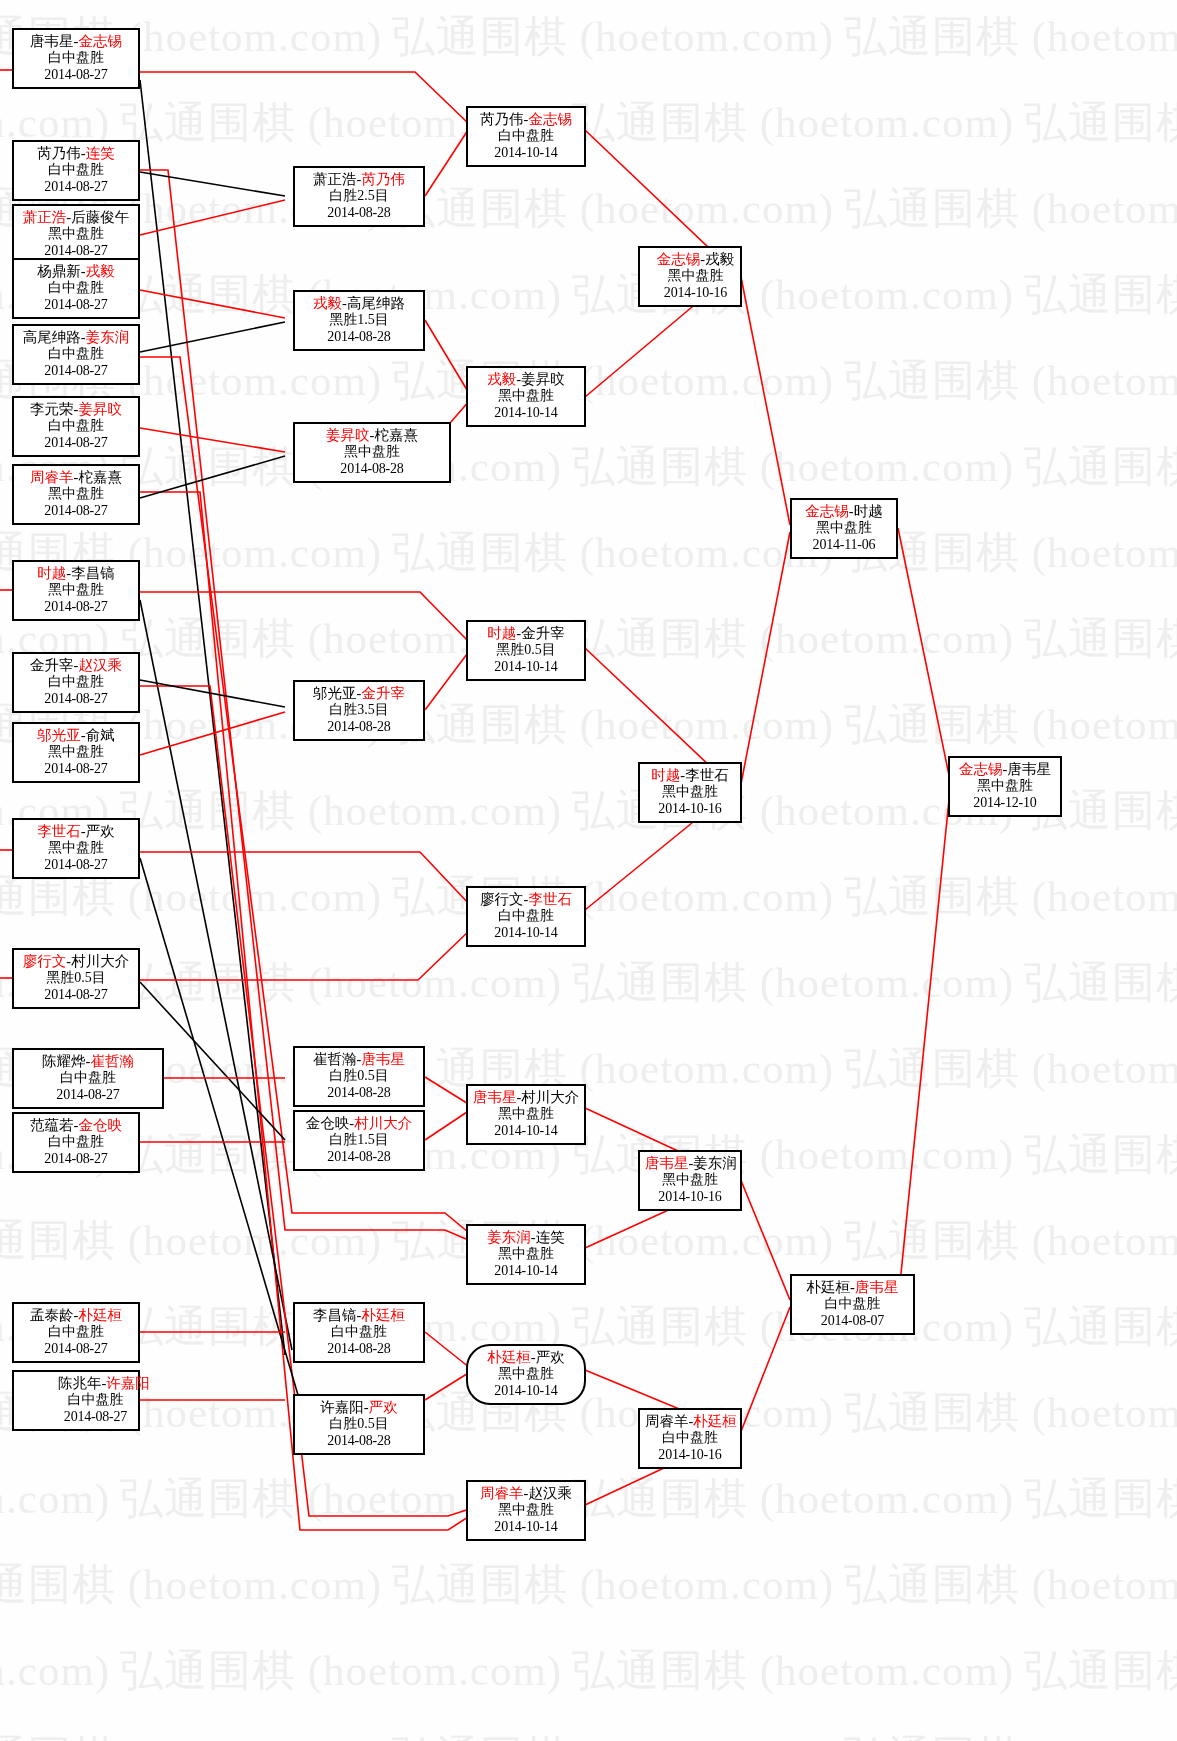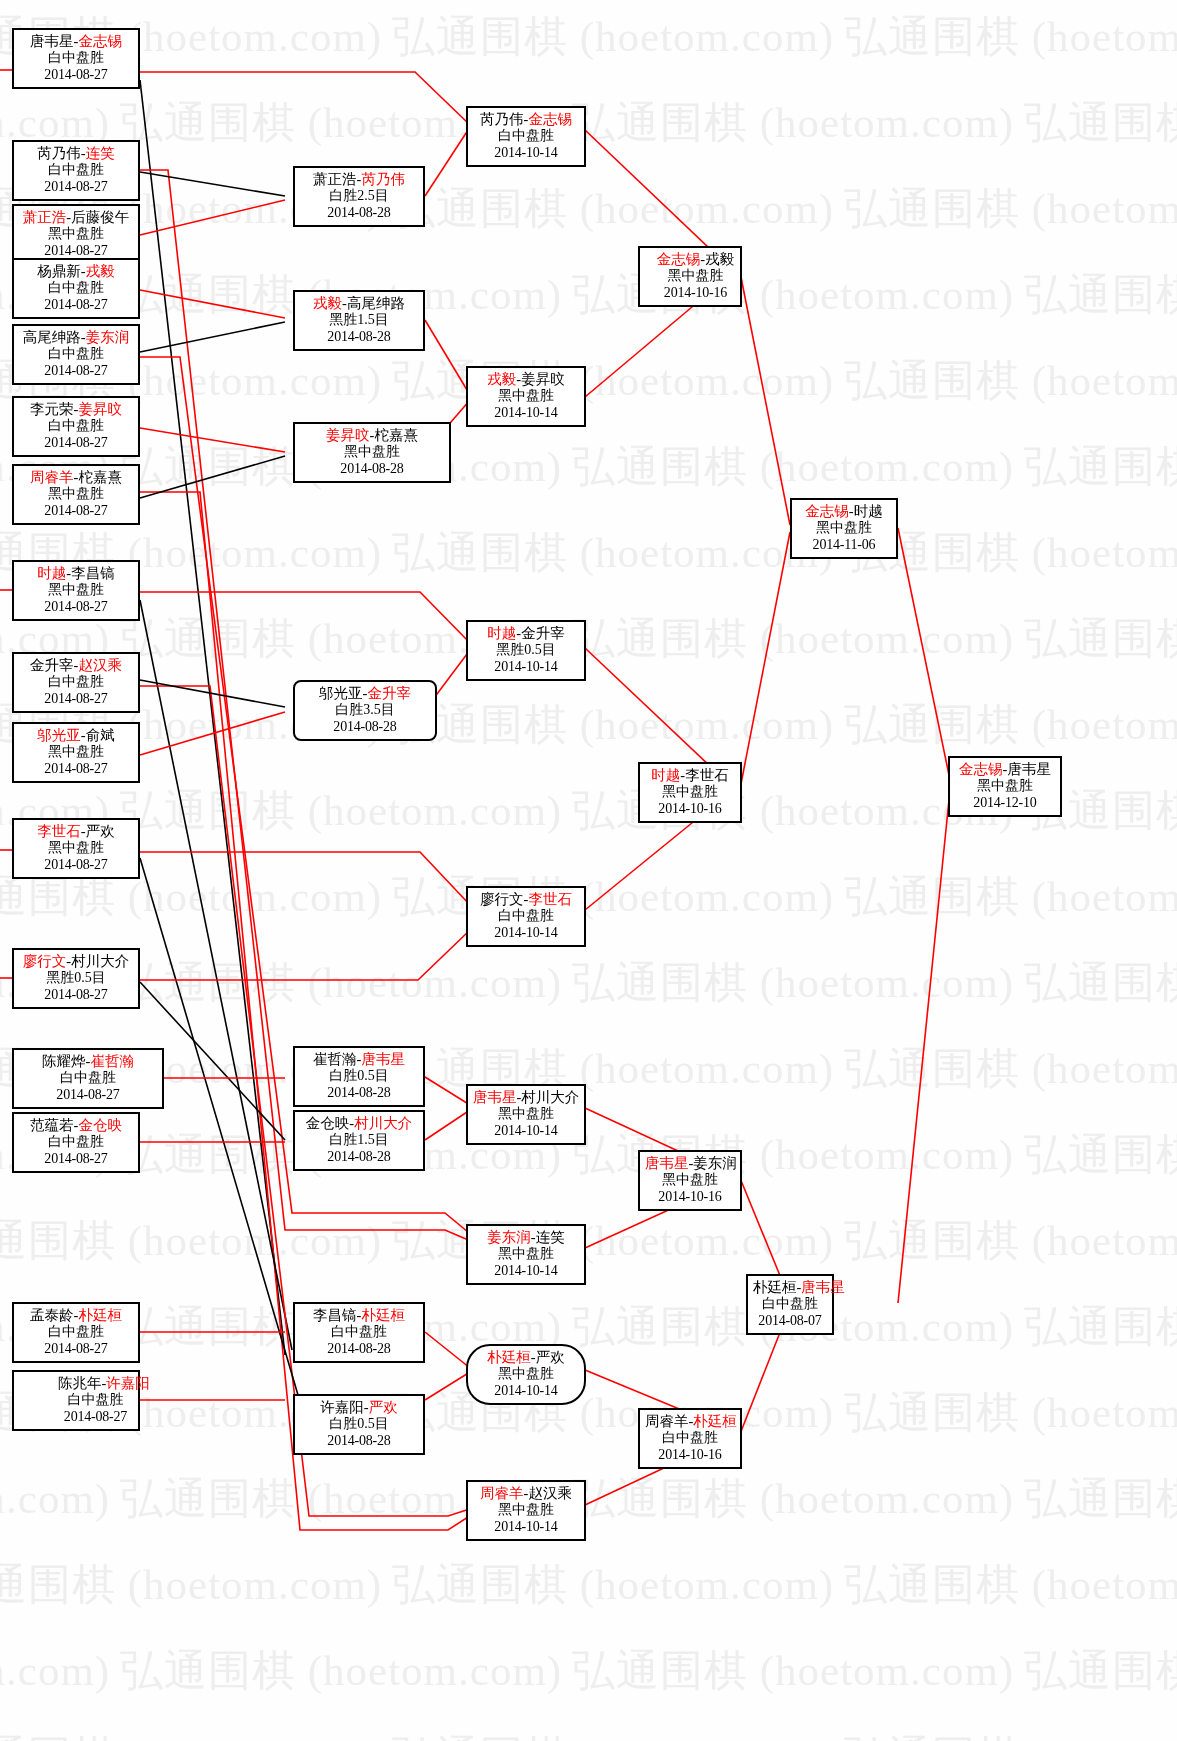--- a/index.html
+++ b/index.html
@@ -325,21 +325,21 @@
   <div class="match" style="left:293px; top:290px; width:132px;">
       <div class="players"><span class="win">戎毅</span><span class="sep">-</span><span class="lose">高尾绅路</span></div>
       <div class="result">黑胜1.5目</div>
       <div class="date">2014-08-28</div>
     </div>
   <div class="match" style="left:293px; top:422px; width:158px;">
       <div class="players"><span class="win">姜昇旼</span><span class="sep">-</span><span class="lose">柁嘉熹</span></div>
       <div class="result">黑中盘胜</div>
       <div class="date">2014-08-28</div>
     </div>
-  <div class="match" style="left:293px; top:680px; width:144px;border-radius:8px;">
+  <div class="match" style="left:293px; top:680px; width:132px;">
       <div class="players"><span class="lose">邬光亚</span><span class="sep">-</span><span class="win">金升宰</span></div>
       <div class="result">白胜3.5目</div>
       <div class="date">2014-08-28</div>
     </div>
   <div class="match" style="left:293px; top:1046px; width:132px;">
       <div class="players"><span class="lose">崔哲瀚</span><span class="sep">-</span><span class="win">唐韦星</span></div>
       <div class="result">白胜0.5目</div>
       <div class="date">2014-08-28</div>
     </div>
   <div class="match" style="left:293px; top:1110px; width:132px;">
@@ -418,21 +418,21 @@
       <div class="players"><span class="lose">周睿羊</span><span class="sep">-</span><span class="win">朴廷桓</span></div>
       <div class="result">白中盘胜</div>
       <div class="date">2014-10-16</div>
     </div>
 
   <div class="match" style="left:790px; top:498px; width:108px;">
       <div class="players"><span class="win">金志锡</span><span class="sep">-</span><span class="lose">时越</span></div>
       <div class="result">黑中盘胜</div>
       <div class="date">2014-11-06</div>
     </div>
-  <div class="match" style="left:746px; top:1274px; width:88px;">
+  <div class="match" style="left:790px; top:1274px; width:125px;">
       <div class="players"><span class="lose">朴廷桓</span><span class="sep">-</span><span class="win">唐韦星</span></div>
       <div class="result">白中盘胜</div>
       <div class="date">2014-08-07</div>
     </div>
 
   <div class="match" style="left:948px; top:756px; width:114px;">
       <div class="players"><span class="win">金志锡</span><span class="sep">-</span><span class="lose">唐韦星</span></div>
       <div class="result">黑中盘胜</div>
       <div class="date">2014-12-10</div>
     </div>

